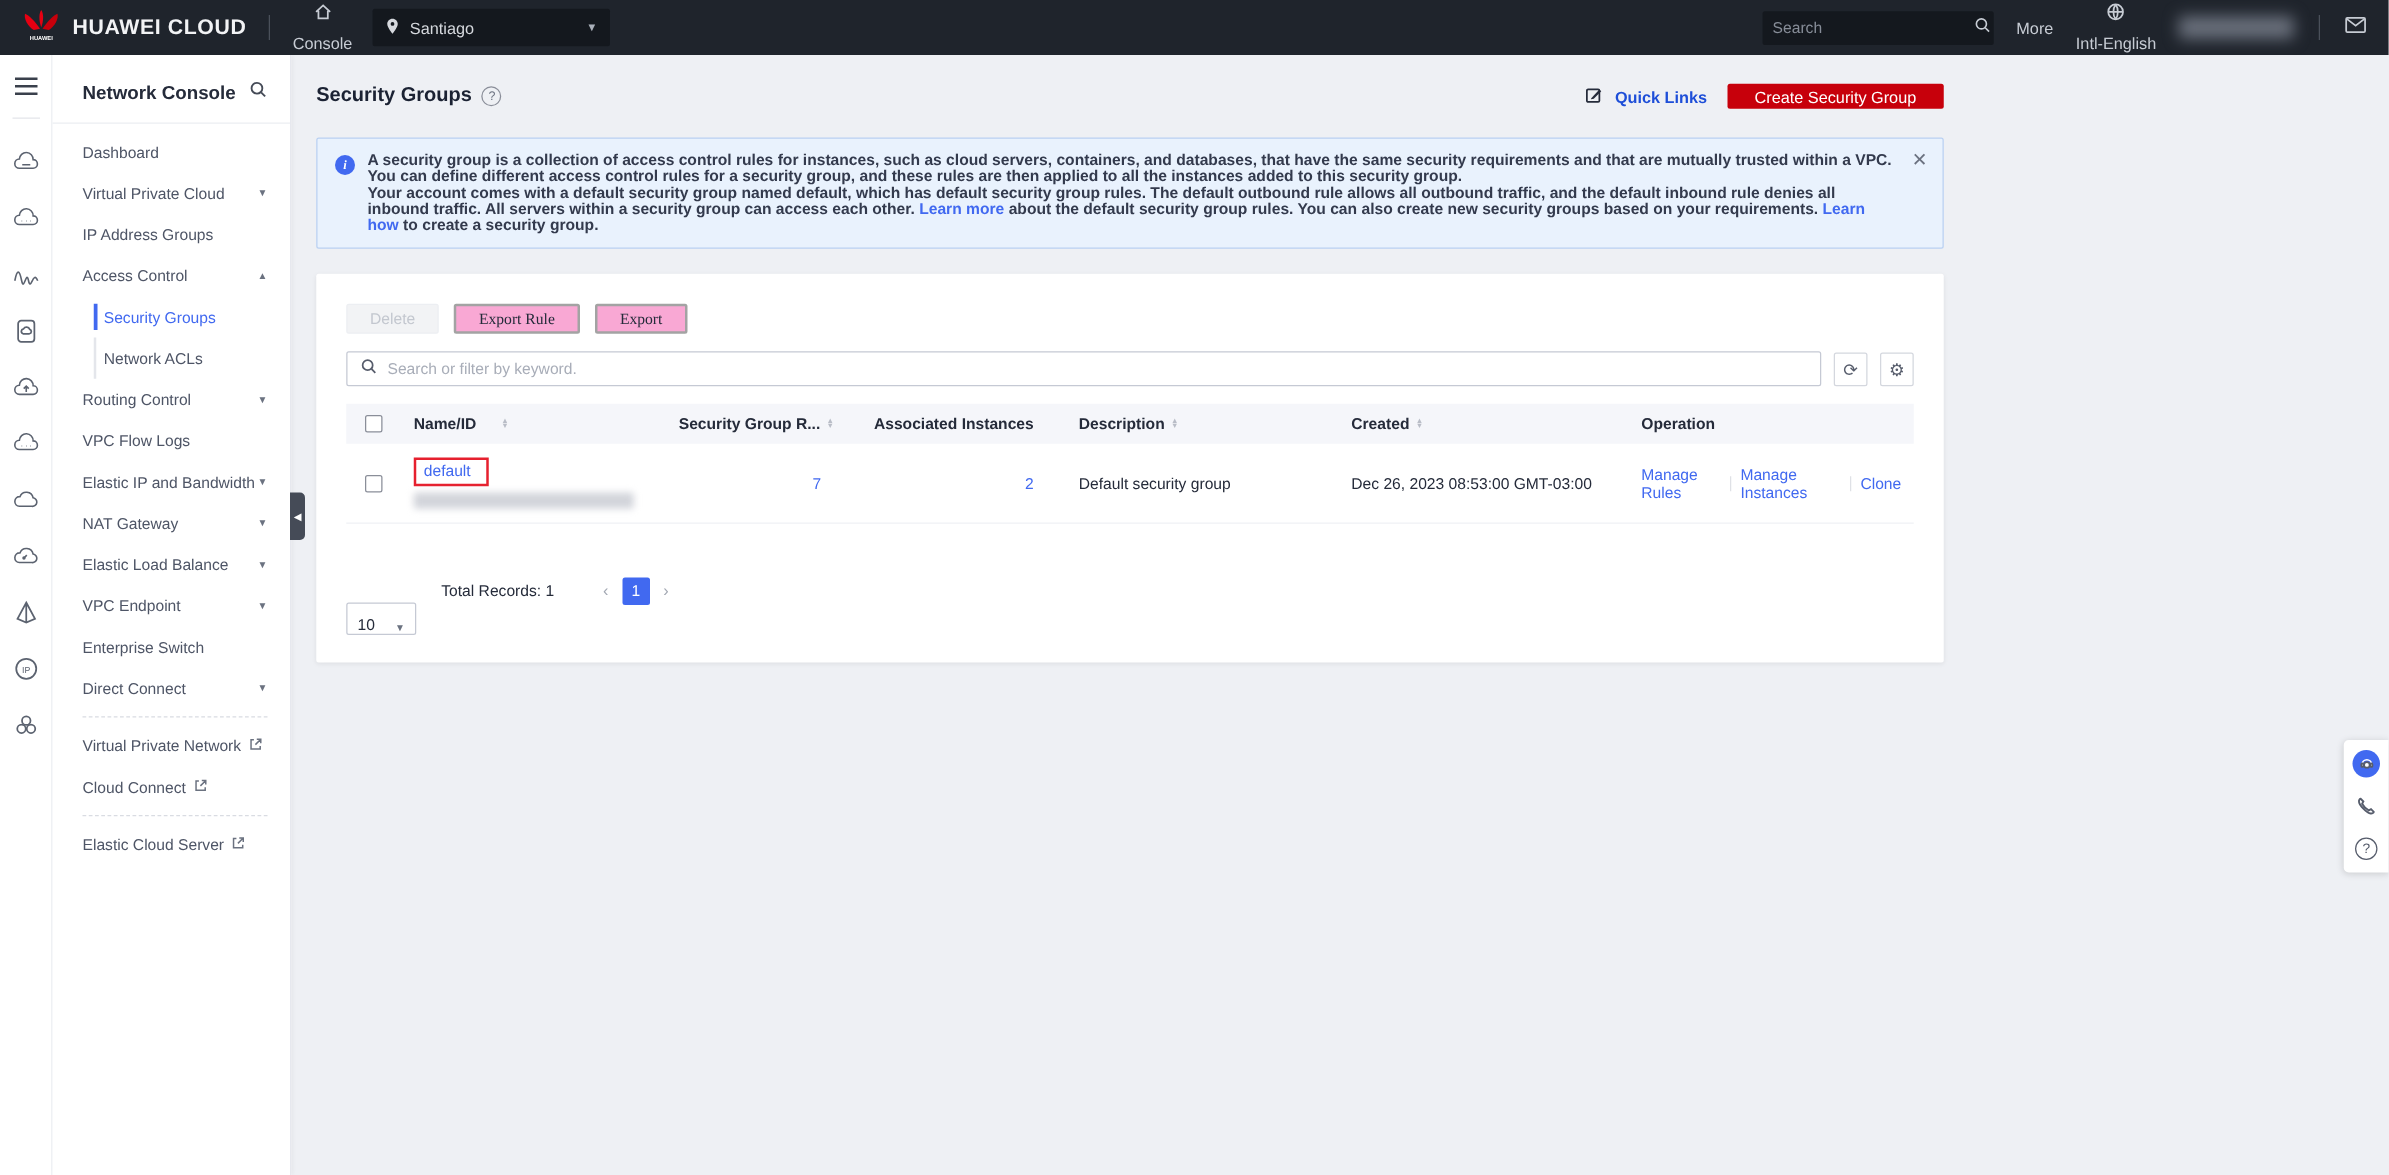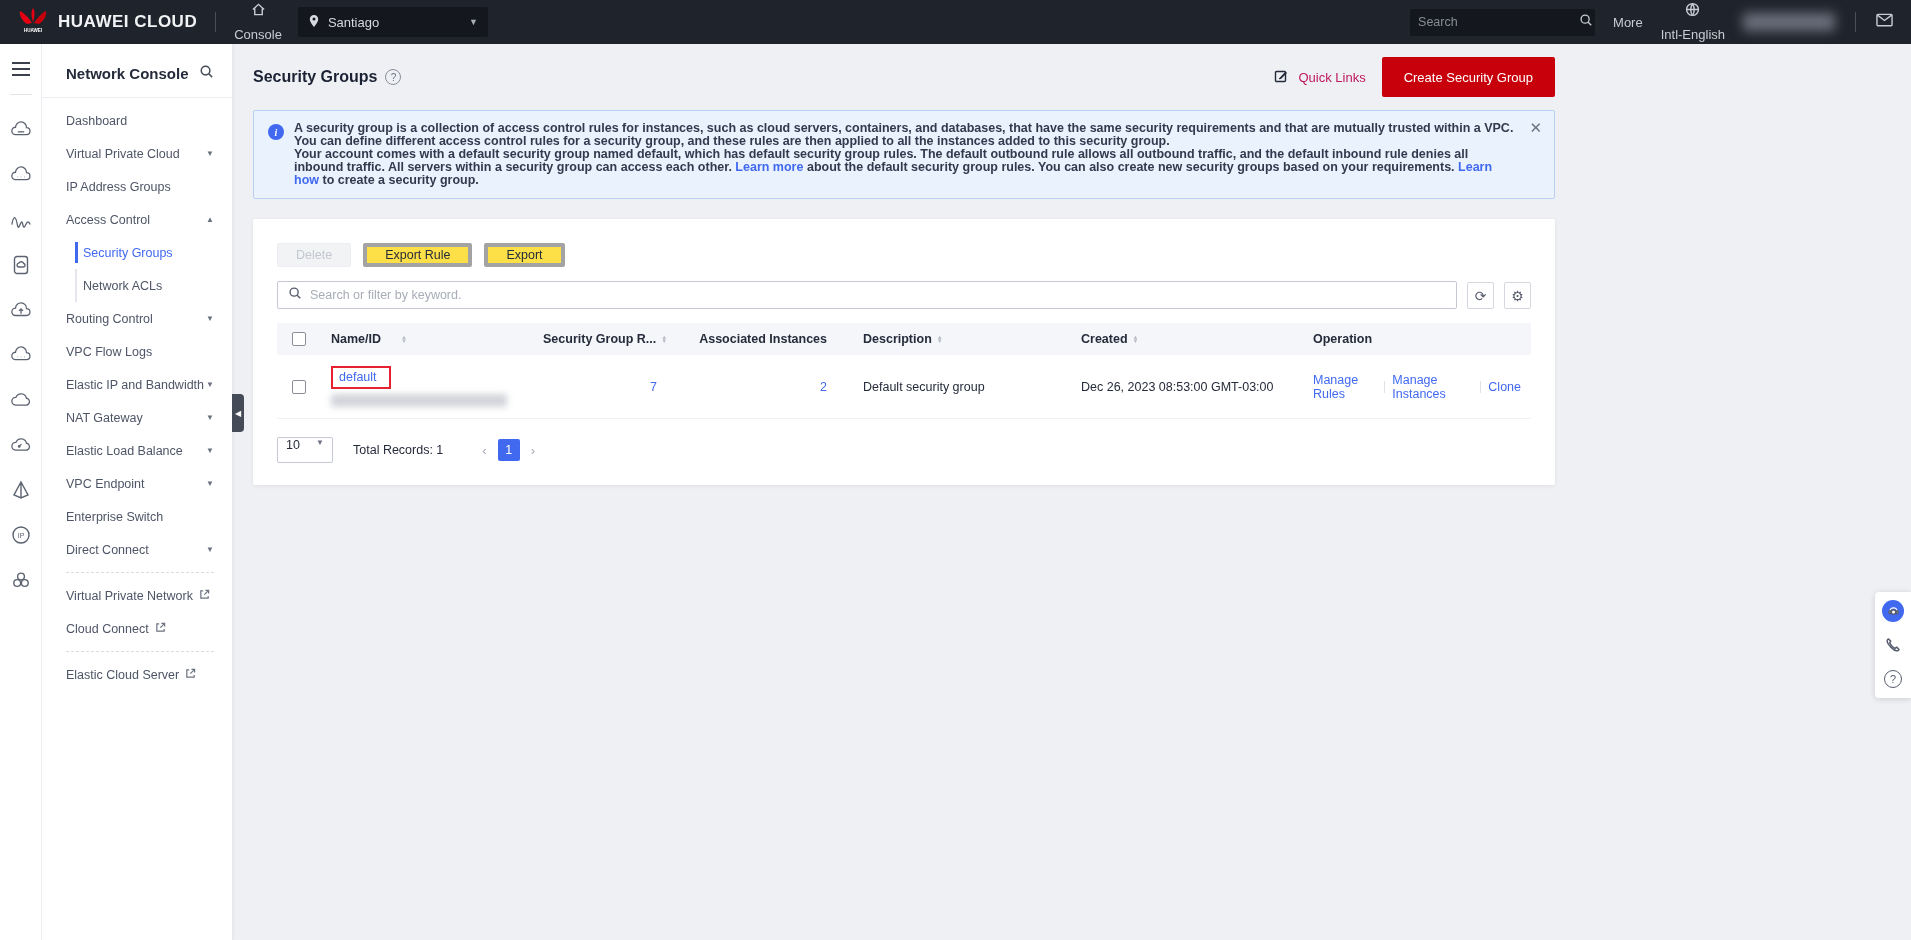--- a/index.html
+++ b/index.html
@@ -49,37 +49,37 @@
   .nav-dash { border-top:1px dashed #d9dce2; margin:6px 18px 6px 24px; }
   .collapse-tab { position:absolute; right:-12px; top:350px; width:12px; height:38px; background:#454b57; border-radius:0 4px 4px 0; color:#fff; font-size:8px; display:flex; align-items:center; justify-content:center; cursor:pointer; z-index:4; }
 
   
   .main { flex:1; padding:0 0 0 20px; position:relative; }
   .content { width:1302px; }
   .page-head { height:66px; display:flex; align-items:center; }
   .page-title { font-size:16px; font-weight:bold; color:#1b2233; }
   .help-circ { width:16px; height:16px; border:1px solid #8a8e99; border-radius:50%; color:#6b7280; font-size:10px; display:inline-flex; align-items:center; justify-content:center; margin-left:8px; cursor:pointer; }
   .head-right { margin-left:auto; display:flex; align-items:center; gap:16px; }
-  .quick-links { display:flex; align-items:center; gap:10px; font-size:13px; color:#be185d; cursor:pointer; }
+  .quick-links { display:flex; align-items:center; gap:10px; font-size:13px; color:#1d4ed8; cursor:pointer;font-weight:bold; }
   .quick-links svg { stroke:#252b3a; fill:none; stroke-width:1.4; }
-  .btn-primary { background:#c7000b; color:#fff; border:none; height:40px; padding:0 22px; font-size:13px; border-radius:2px; cursor:pointer; font-family:"Liberation Sans",sans-serif; }
+  .btn-primary { background:#c7000b; color:#fff; border:none; height:20px; padding:0 22px; font-size:13px; border-radius:2px; cursor:pointer; font-family:"Liberation Sans",sans-serif; }
 
   
   .banner { background:#e9f2fd; border:1px solid #b9d0f2; border-radius:2px; padding:11px 36px 11px 14px; display:flex; gap:10px; position:relative; }
   .info-ic { width:16px; height:16px; border-radius:50%; background:#4169f0; color:#fff; font-size:10px; font-weight:bold; display:flex; align-items:center; justify-content:center; flex-shrink:0; margin-top:2px; font-family:"Liberation Serif",serif; font-style:italic; }
   .banner-text { font-size:12.5px; color:#333a4d; line-height:13px;font-weight:bold; }
   .banner a { color:#4169f0; text-decoration:none; cursor:pointer; }
   .banner-close { position:absolute; right:12px; top:8px; color:#6b7280; font-size:15px; cursor:pointer; }
 
   
   .card { margin-top:20px; background:#fff; border-radius:2px; box-shadow:0 1px 4px rgba(0,0,0,.07); padding:24px 24px 22px; }
   .btn-row { display:flex; gap:12px; }
   .btn { height:24px; padding:0 18px; font-size:12.5px; border-radius:2px; cursor:pointer; font-family:"Liberation Sans",sans-serif; }
   .btn.disabled { background:#f2f3f5; color:#c3c7cf; border:1px solid #eceef2; cursor:default; }
-  .btn.plain { background:#fde047; color:#252b3a; border:4px solid #a3a3a3; }
+  .btn.plain { background:#f9a8d4; color:#252b3a; border:2px solid #a3a3a3;font-family:Liberation Serif, serif; }
   .filter-row { margin-top:14px; display:flex; align-items:flex-end; gap:10px; }
   .search-box { flex:1; height:28px; border:1px solid #c5c9d4; border-radius:2px; display:flex; align-items:center; padding:0 10px; gap:8px; background:#fff; }
   .search-box svg { stroke:#575d6c; fill:none; stroke-width:1.6; }
   .search-box input { flex:1; border:none; outline:none; font-size:12.5px; color:#252b3a; font-family:"Liberation Sans",sans-serif; }
   .search-box input::placeholder { color:#a8adb8; }
   .sq-btn { width:27px; height:27px; border:1px solid #d4d7de; background:#fff; border-radius:2px; display:flex; align-items:center; justify-content:center; color:#575d6c; font-size:14px; cursor:pointer; }
 
   
   .tbl { margin-top:14px; width:100%; font-size:12.5px; }
   .tr { display:flex; align-items:center; }
@@ -99,21 +99,21 @@
   .sort span { font-size:6px; color:#b9bdc7; }
   a.cell-link { color:#4169f0; text-decoration:none; cursor:pointer; }
   .name-wrap { display:flex; flex-direction:column; gap:5px; }
   .red-note { display:inline-block; border:2px solid #e6202e; padding:2px 12px 3px 6px; align-self:flex-start; }
   .blur-id { width:176px; height:13px; background:#d3d5db; border-radius:2px; filter:blur(3px); }
   .ops { display:flex; align-items:center; gap:8px; }
   .op-sep { width:1px; height:12px; background:#dfe1e6; }
 
   
   .pager { margin-top:18px; display:flex; align-items:center; font-size:12.5px; color:#252b3a; }
-  .psize { width:56px; height:26px; border:1px solid #c5c9d4; border-radius:2px; display:flex; align-items:flex-start; padding:0 8px; cursor:pointer; background:#fff; }
+  .psize { width:56px; height:26px; border:1px solid #c5c9d4; border-radius:2px; display:flex; align-items:flex-end; padding:0 8px; cursor:pointer; background:#fff;margin-top:45px; }
   .psize .caret { margin-left:auto; font-size:8px; color:#6b7280; }
   .ptotal { margin-left:20px; }
   .pnav { margin-left:36px; display:flex; align-items:center; gap:8px; }
   .chev { color:#a3a8b3; font-size:13px; cursor:pointer; padding:0 3px; }
   .pcur { width:22px; height:22px; background:#4169f0; color:#fff; border-radius:2px; display:flex; align-items:center; justify-content:center; cursor:pointer; }
 
   
   .float-widget { position:absolute; right:0; top:548px; width:36px; background:#fff; border-radius:4px 0 0 4px; box-shadow:0 1px 6px rgba(0,0,0,.15); padding:8px 0; display:flex; flex-direction:column; align-items:center; gap:12px; z-index:6; }
   .fw-item { width:22px; height:22px; display:flex; align-items:center; justify-content:center; cursor:pointer; }
   .fw-circ { width:22px; height:22px; border-radius:50%; background:#4169f0; color:#fff; font-size:11px; display:flex; align-items:center; justify-content:center; }

